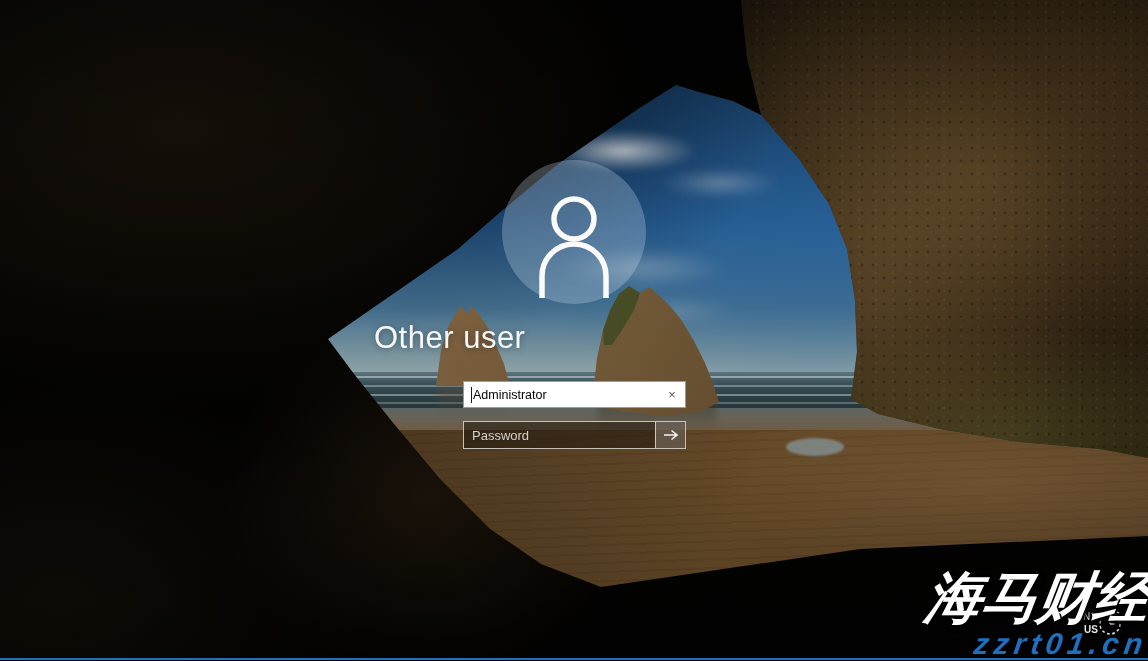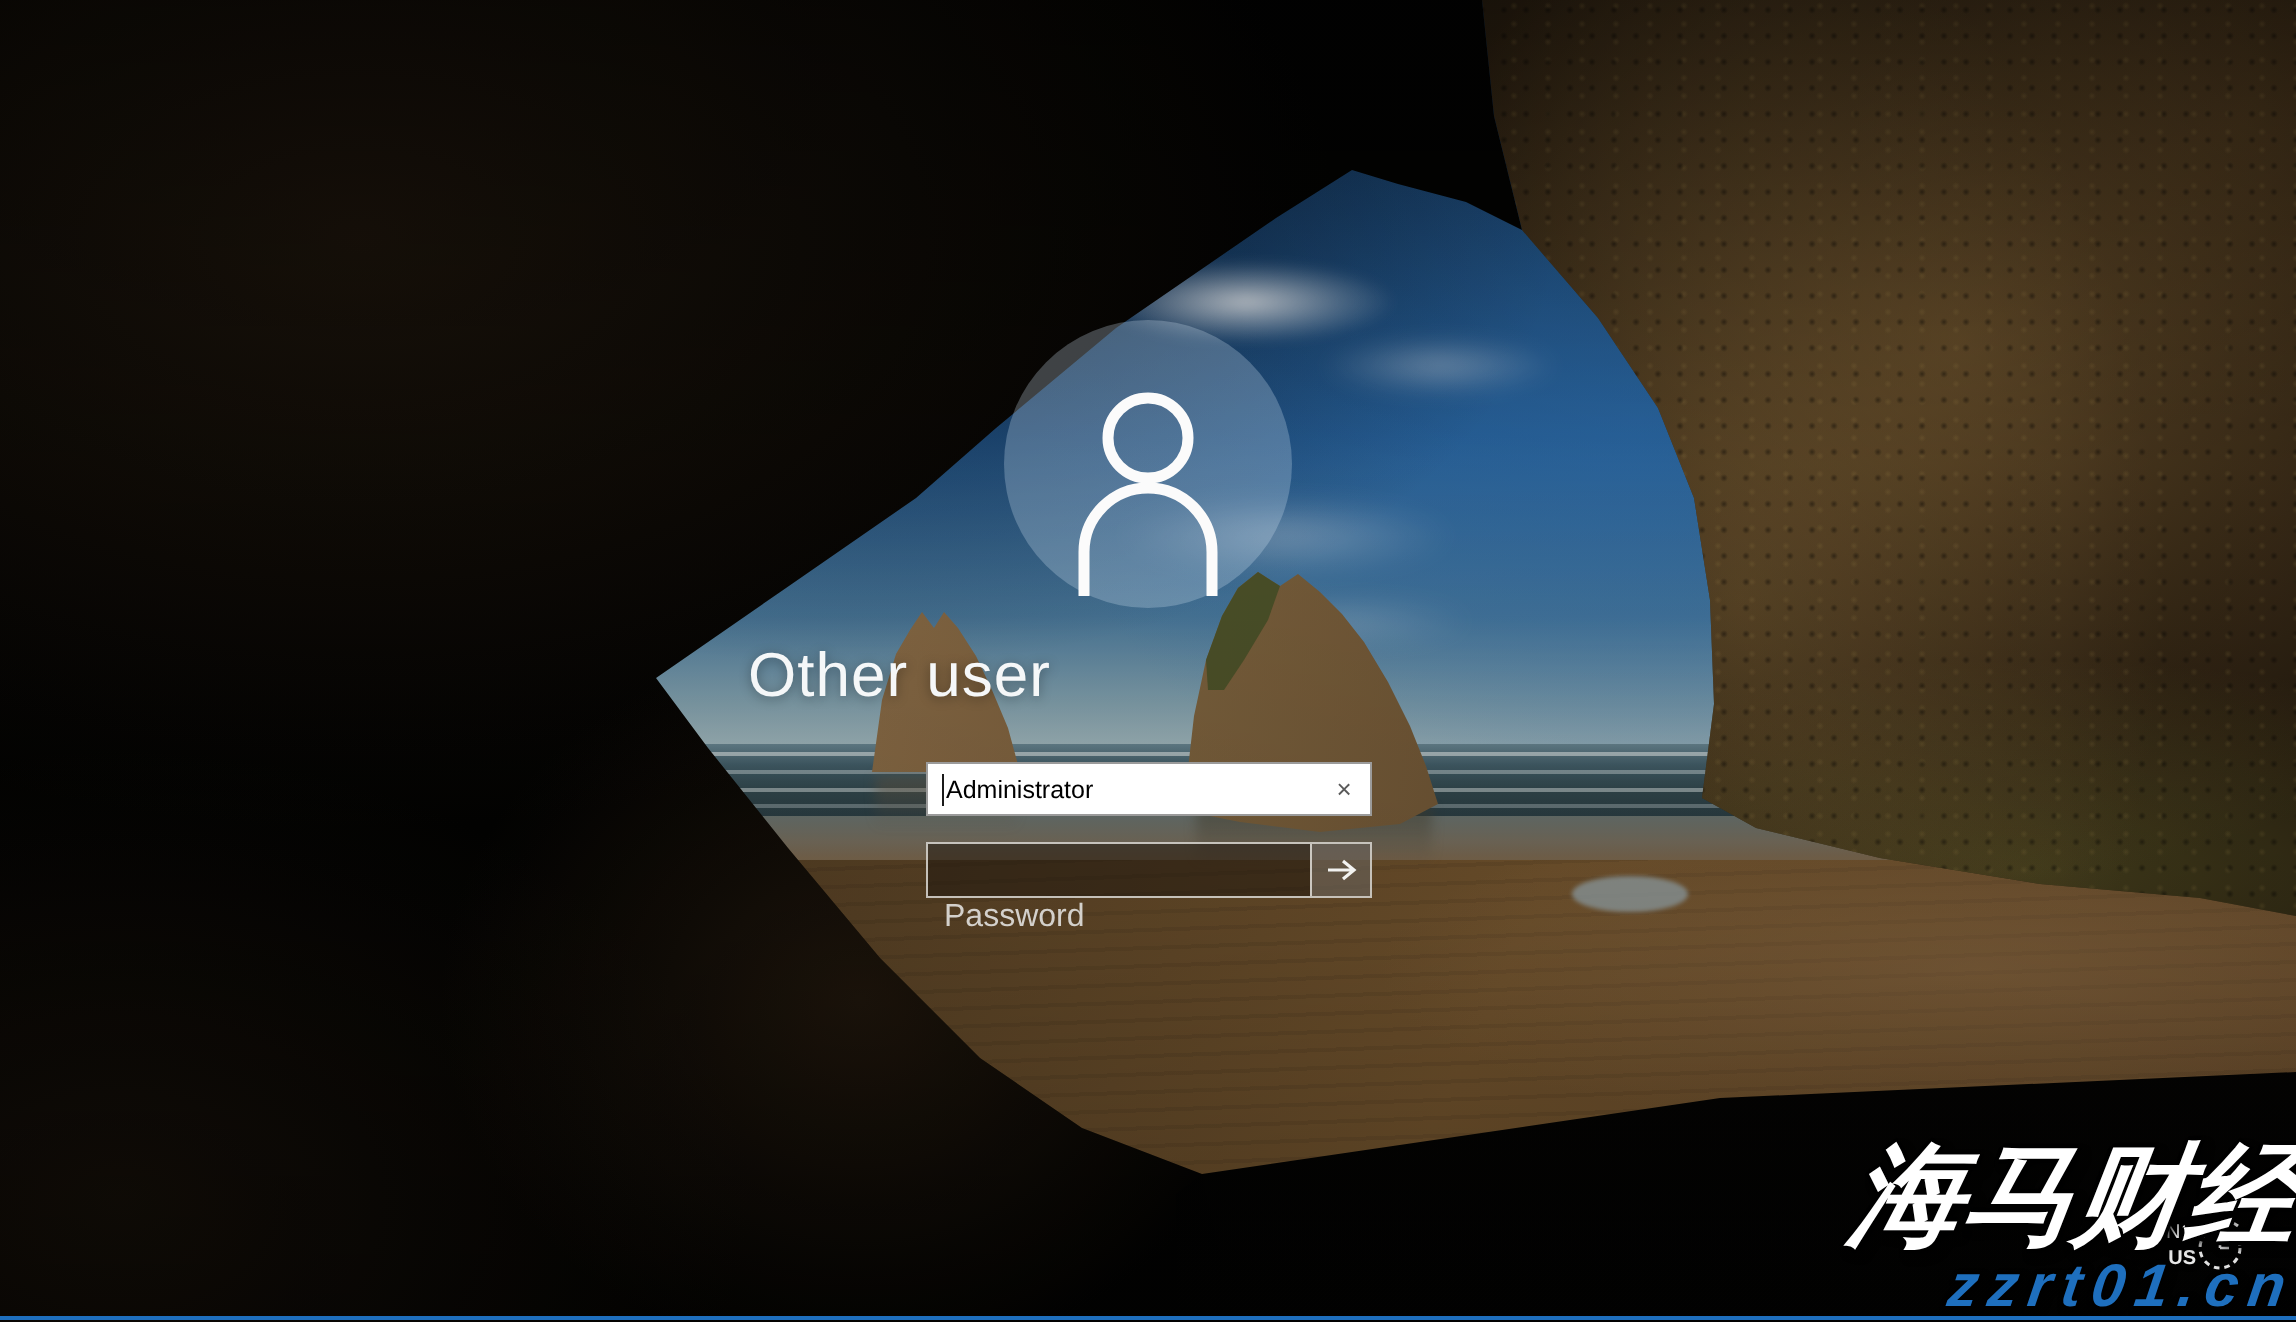--- a/index.html
+++ b/index.html
@@ -79,22 +79,22 @@
   .user-field{top:381px;width:223px;height:27px;background:#fff;border:1px solid #9b9b9b;}
   .user-input{position:absolute;left:0;top:0;width:188px;height:100%;border:none;outline:none;
     background:transparent;padding:0 0 0 9px;font-size:12.5px;color:#000;
     font-family:"Liberation Sans","DejaVu Sans",sans-serif;}
   .caret{position:absolute;left:7px;top:5px;width:1px;height:16px;background:#1a1a1a;}
   .clear-btn{position:absolute;right:0;top:0;width:26px;height:100%;display:flex;
     align-items:center;justify-content:center;color:#5a5a5a;font-size:13px;cursor:pointer;}
   .pass-field{top:421px;width:223px;height:28px;background:rgba(28,22,14,.52);
     border:1.5px solid rgba(222,220,214,.85);}
   .pass-input{position:absolute;left:0;top:0;width:180px;height:100%;border:none;outline:none;
-    background:transparent;padding:0 0 0 8px;font-size:16px;color:#0f766e;
-    font-family:"Liberation Sans","DejaVu Sans",sans-serif;margin-top:24px;}
+    background:transparent;padding:0 0 0 8px;font-size:13px;color:#0f766e;
+    font-family:"Liberation Sans","DejaVu Sans",sans-serif;}
   .pass-input::placeholder{color:#d3d0cb;opacity:1;}
   .submit-btn{position:absolute;right:0;top:0;bottom:0;width:29px;
     background:rgba(240,238,230,.22);border-left:1.5px solid rgba(222,220,214,.85);
     display:flex;align-items:center;justify-content:center;cursor:pointer;}
 
   
   .lang{position:absolute;left:1054px;top:611px;width:44px;text-align:right;color:#e8e8e8;
     text-shadow:0 0 3px #000;line-height:11px;cursor:default;}
   .lang .l1{font-size:10px;}
   .lang .l2{font-size:10px;margin-top:2px;font-weight:bold;}

